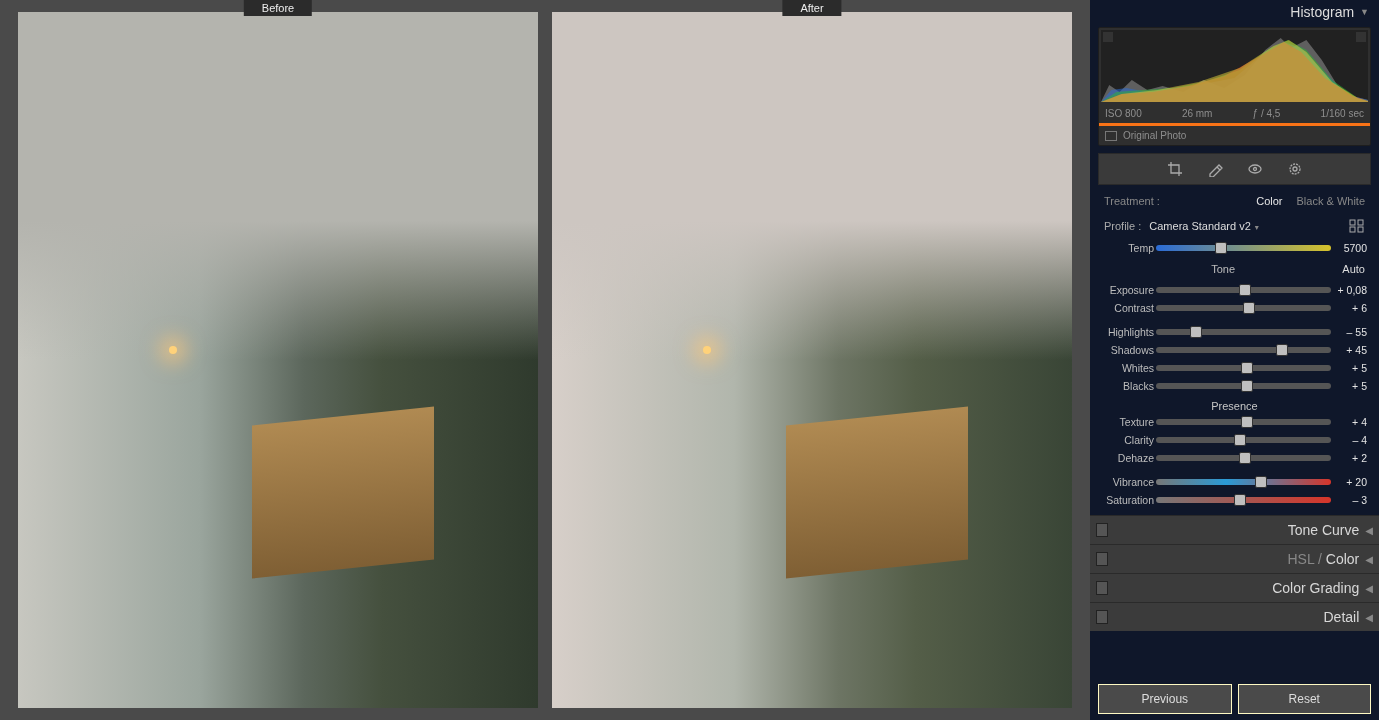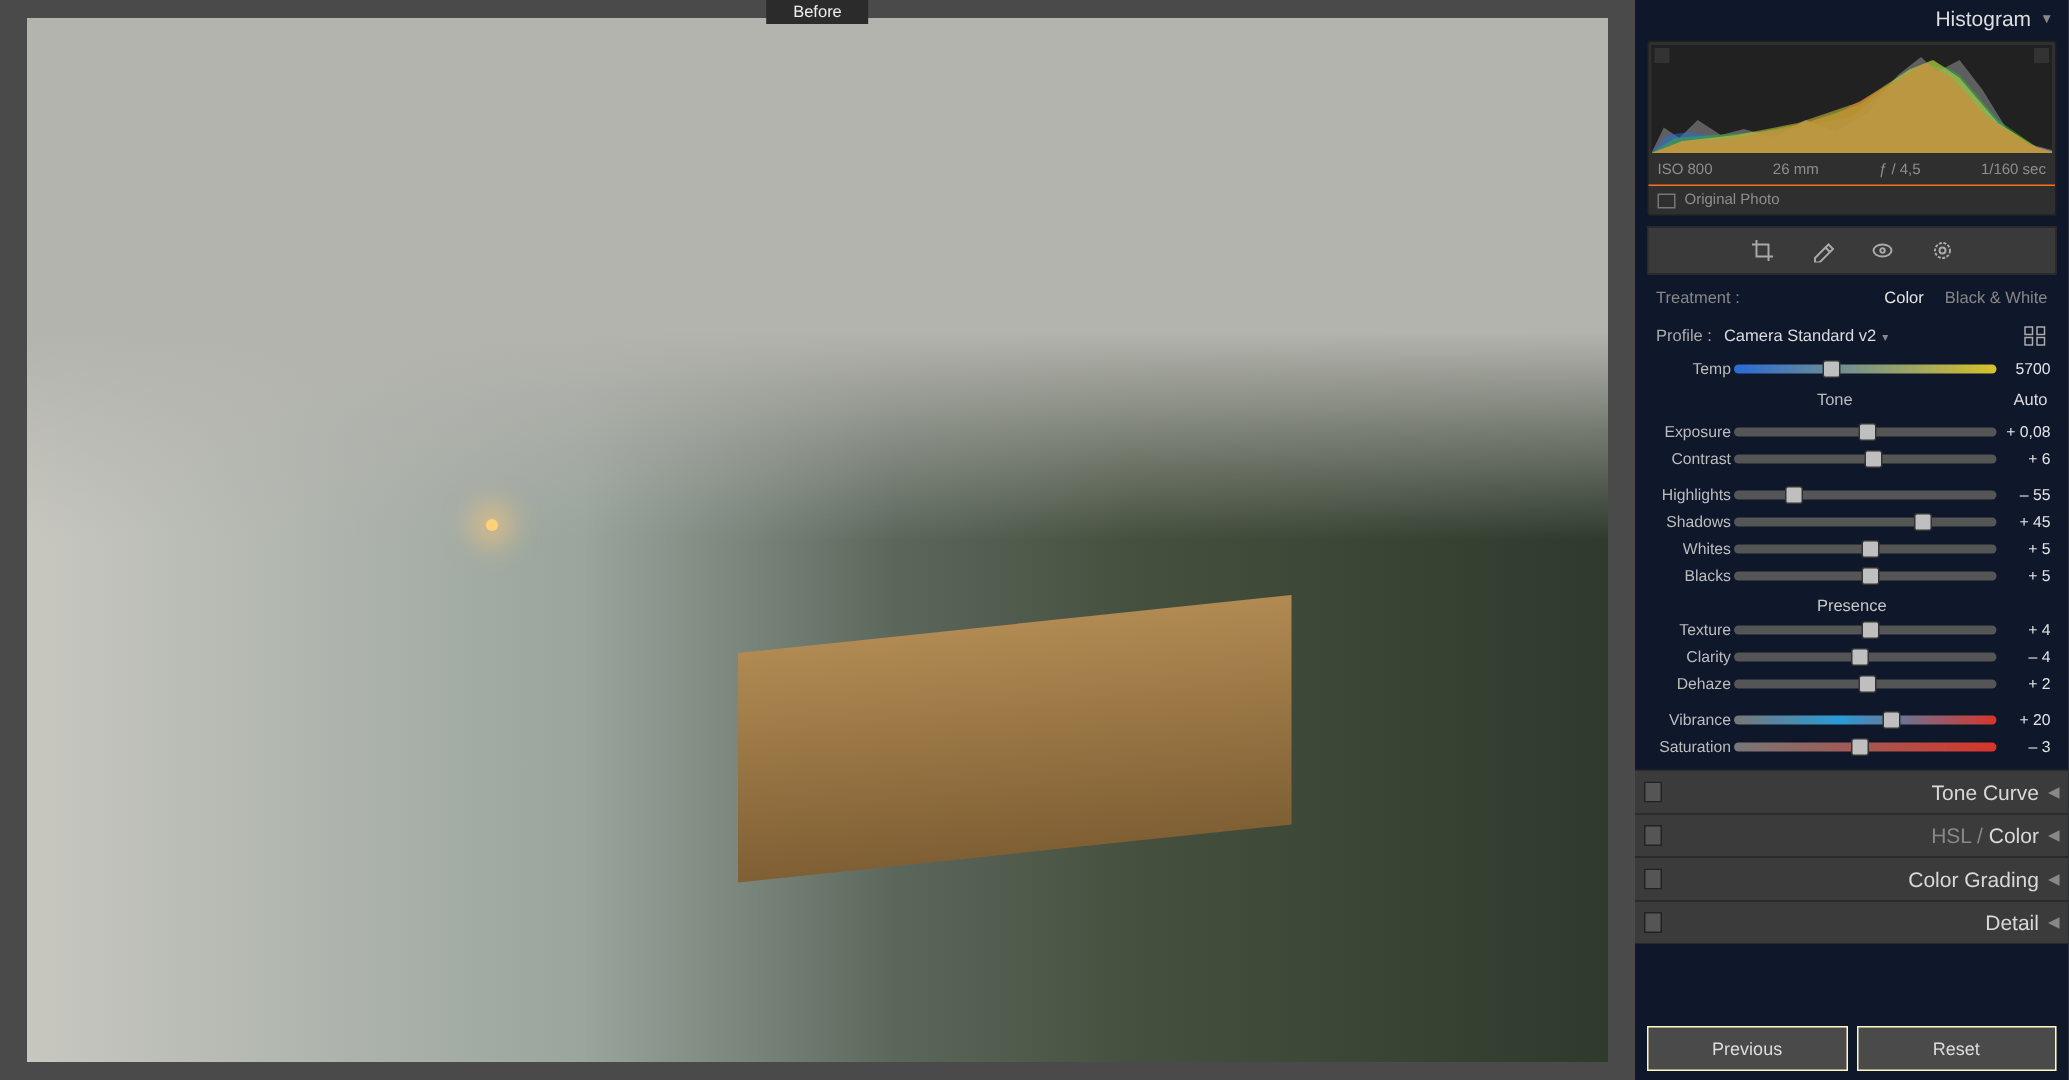--- a/index.html
+++ b/index.html
@@ -22,21 +22,21 @@
 
   .right{flex:1;background:#0f172a;height:720px;overflow:hidden;display:flex;flex-direction:column}
   .panel-head{display:flex;justify-content:flex-end;align-items:center;padding:4px 10px;color:#ddd;font-size:14px;gap:6px}
   .tri{font-size:9px;color:#888}
   .histo-box{margin:3px 8px;border:1px solid #1e1e1e;background:#2f2f2f;border-radius:2px}
   .histo{height:72px;position:relative;margin:2px;background:#212121;overflow:hidden}
   .hclip{position:absolute;top:2px;width:10px;height:10px;background:#333}
   .hclip.l{left:2px}.hclip.r{right:2px}
   .histo svg{position:absolute;inset:0;width:100%;height:100%}
   .meta{display:flex;justify-content:space-between;padding:4px 6px;color:#8e8e8e;font-size:10px}
-  .origphoto{padding:4px 6px;color:#8e8e8e;font-size:10px;display:flex;align-items:center;gap:6px;border-top:1px solid #f97316}
+  .origphoto{padding:4px 6px;color:#8e8e8e;font-size:10px;display:flex;align-items:center;gap:6px;border-top:3px solid #f97316}
   .origphoto .box{width:10px;height:8px;border:1px solid #777}
   .tools{margin:4px 8px;background:#3a3a3a;border:1px solid #2a2a2a;display:flex;justify-content:center;gap:22px;padding:6px 0}
   .tool{width:18px;height:18px;display:flex;align-items:center;justify-content:center;color:#aaa}
   .tool svg{width:16px;height:16px;stroke:#aaa;fill:none;stroke-width:1.3}
   .section{margin:0 0;border-top:1px solid #2a2a2a}
   .section-row{display:flex;align-items:center;justify-content:space-between;padding:6px 6px;background:#3b3b3b}
   .section-row .switch{width:10px;height:12px;background:#555;border:1px solid #222}
   .section-row .title{flex:1;text-align:right;color:#d8d8d8;font-size:14px;padding-right:6px}
   .section-row .chev{color:#888;font-size:10px}
   .dim{color:#888}
@@ -77,20 +77,27 @@
 <div class="app">
 
   <div class="preview">
     <div class="pane">
       <div class="label">Before</div>
       <div class="thumb before">
         <div class="counter"></div>
         <div class="lamp"></div>
       </div>
     </div>
+    <div class="pane">
+      <div class="label">After</div>
+      <div class="thumb after">
+        <div class="counter"></div>
+        <div class="lamp"></div>
+      </div>
+    </div>
   </div>
 
   <div class="right">
     <div class="panel-head">
       <span>Histogram</span>
       <span class="tri">▼</span>
     </div>
 
     <div class="histo-box">
       <div class="histo">

